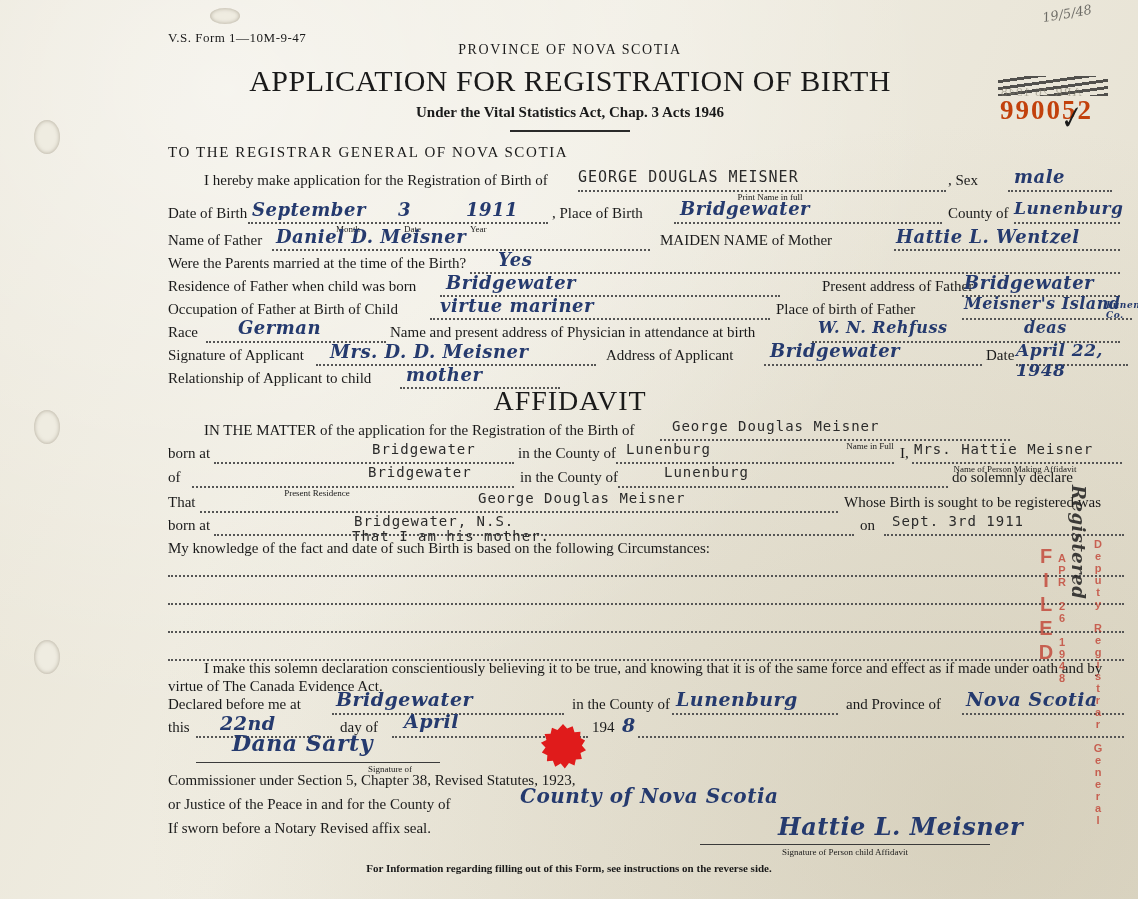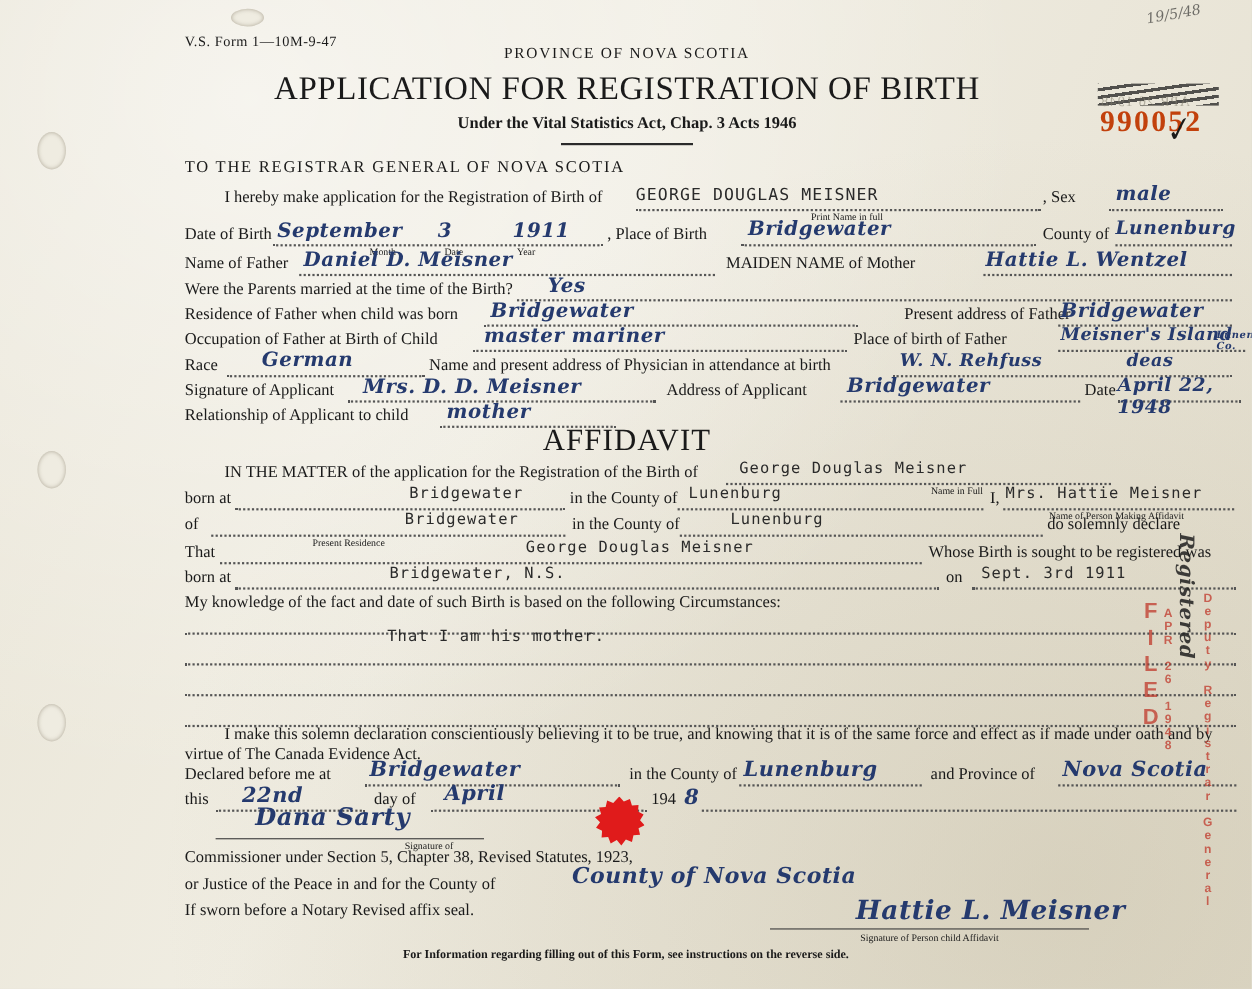--- a/index.html
+++ b/index.html
@@ -195,21 +195,21 @@
   <div class="layer print" style="left:822px; top:278px; font-size:15px;">Present address of Father</div>
   <div class="layer" style="left:962px; top:295px; width:158px;">
       <div class="dots"></div>
     </div>
   <div class="layer hand" style="left:964px; top:272px; font-size:18px;">Bridgewater</div>
 
   <div class="layer print" style="left:168px; top:301px; font-size:15px;">Occupation of Father at Birth of Child</div>
   <div class="layer" style="left:430px; top:318px; width:340px;">
       <div class="dots"></div>
     </div>
-  <div class="layer hand" style="left:440px; top:295px; font-size:18px;">master mariner</div>
+  <div class="layer hand" style="left:440px; top:295px; font-size:18px;">virtue mariner</div>
   <div class="layer print" style="left:776px; top:301px; font-size:15px;">Place of birth of Father</div>
   <div class="layer" style="left:962px; top:318px; width:170px;">
       <div class="dots"></div>
     </div>
   <div class="layer hand" style="left:964px; top:294px; font-size:16px;">Meisner's Island</div>
   <div class="layer hand" style="left:1106px; top:300px; font-size:9px;">Lunenburg Co.</div>
 
   <div class="layer print" style="left:168px; top:324px; font-size:15px;">Race</div>
   <div class="layer" style="left:206px; top:341px; width:180px;">
       <div class="dots"></div>
@@ -301,21 +301,21 @@
   <div class="layer" style="left:884px; top:534px; width:240px;">
       <div class="dots"></div>
     </div>
   <div class="layer type" style="left:892px; top:513px; font-size:14px;">Sept. 3rd 1911</div>
 
   <div class="layer print" style="left:168px; top:540px; font-size:15px;">My knowledge of the fact and date of such Birth is based on the following Circumstances:</div>
 
   <div class="layer" style="left:168px; top:575px; width:956px;">
       <div class="dots"></div>
     </div>
-  <div class="layer type" style="left:352px; top:571px; font-size:14px;">That I am his mother.</div>
+  <div class="layer type" style="left:352px; top:528px; font-size:14px;">That I am his mother.</div>
   <div class="layer" style="left:168px; top:603px; width:956px;">
       <div class="dots"></div>
     </div>
   <div class="layer" style="left:168px; top:631px; width:956px;">
       <div class="dots"></div>
     </div>
   <div class="layer" style="left:168px; top:659px; width:956px;">
       <div class="dots"></div>
     </div>
 

